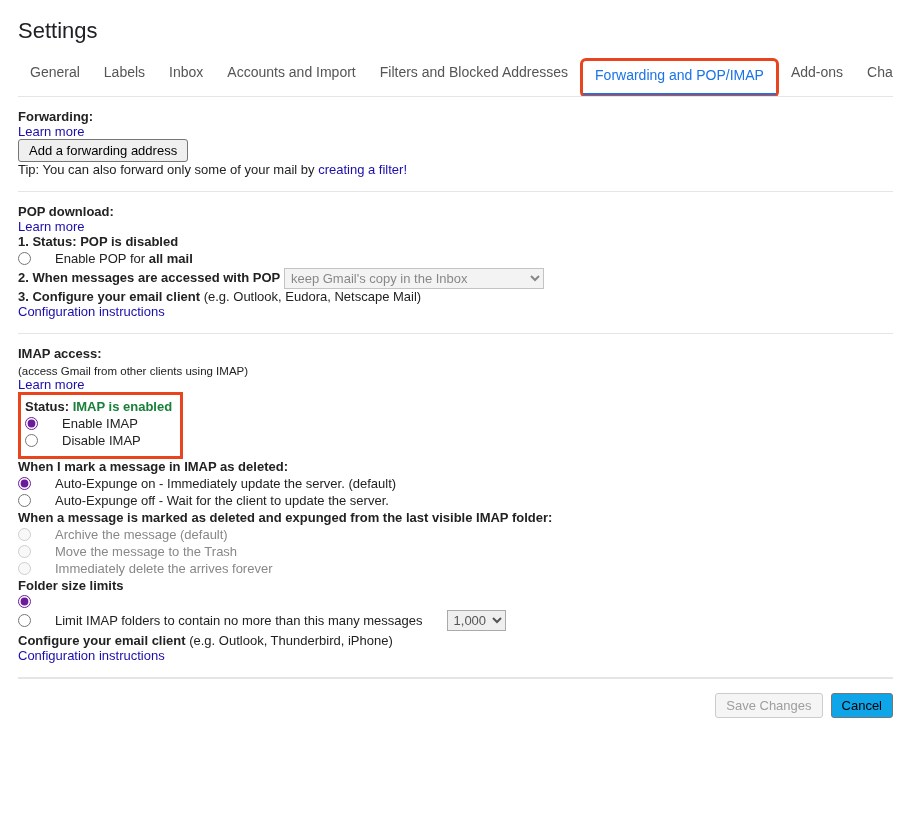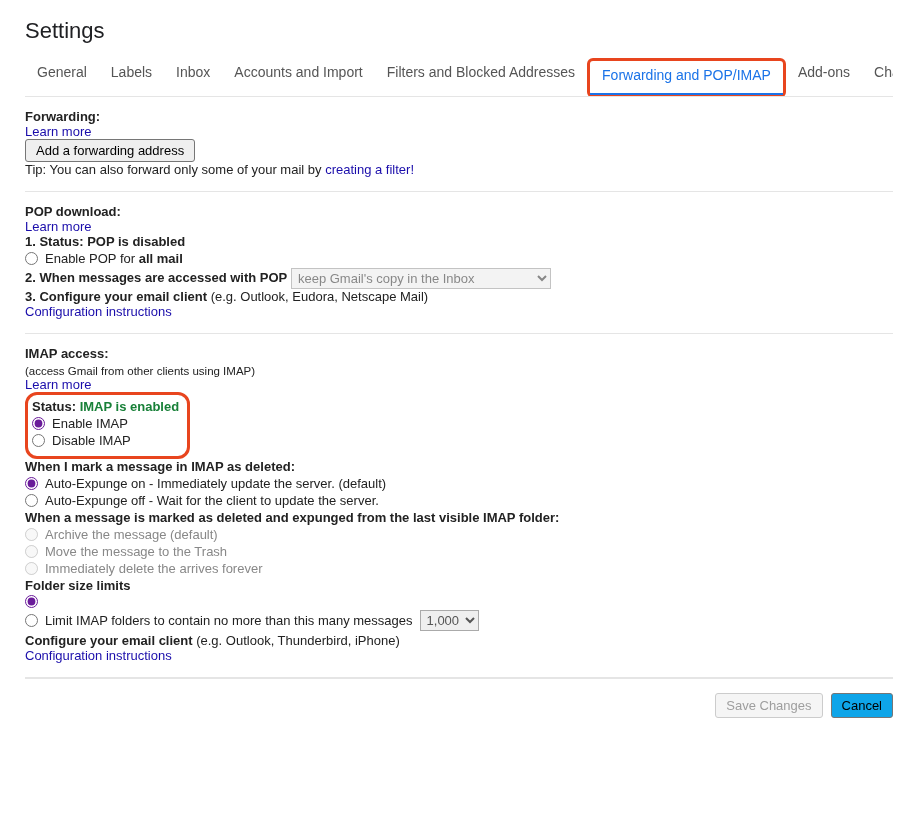--- a/index.html
+++ b/index.html
@@ -6,21 +6,21 @@
   body {
     margin: 0;
     font-family: Arial, Helvetica, sans-serif;
     font-size: 13px;
     color: #222;
     background: #fff;
     width: 911px;
     overflow-x: hidden;
   }
   .page {
-    padding: 10px 18px 20px 25px;
+    padding: 10px 18px 20px 18px;
   }
   h1 {
     font-family: 'Google Sans', Arial, sans-serif;
     font-size: 22px;
     font-weight: 400;
     margin: 8px 0 14px 0;
     color: #202124;
   }
   .tabs {
     display: flex;
@@ -84,42 +84,42 @@
     padding: 3px 10px;
     font-size: 13px;
     cursor: pointer;
     font-family: inherit;
   }
   .tip { margin-top: 24px; }
   .bold { font-weight: bold; }
   .radio-row {
     display: flex;
     align-items: center;
-    gap: 7px;
+    gap: 24px;
     margin: 2px 0;
     font-size: 13px;
   }
   .radio-row input[type=radio] {
     margin: 0;
     accent-color: #6a1b9a;
   }
   .radio-row.disabled { color: #888; }
   .group { margin-top: 18px; }
   .group:first-child { margin-top: 0; }
   select {
     font-size: 13px;
     background: #efefef;
     border: 1px solid #aaa;
     padding: 1px 2px;
     color: #555;
   }
   select.wide { min-width: 260px; }
   .imap-highlight {
     border: 3px solid #e8451e;
-    border-radius: 12px;
+    border-radius: 0;
     padding: 4px 8px 6px 4px;
     display: inline-block;
     margin-left: -7px;
     margin-top: -5px;
   }
   .status-green { color: #188038; font-weight: bold; }
   .footer {
     display: flex;
     justify-content: flex-end;
     gap: 8px;

